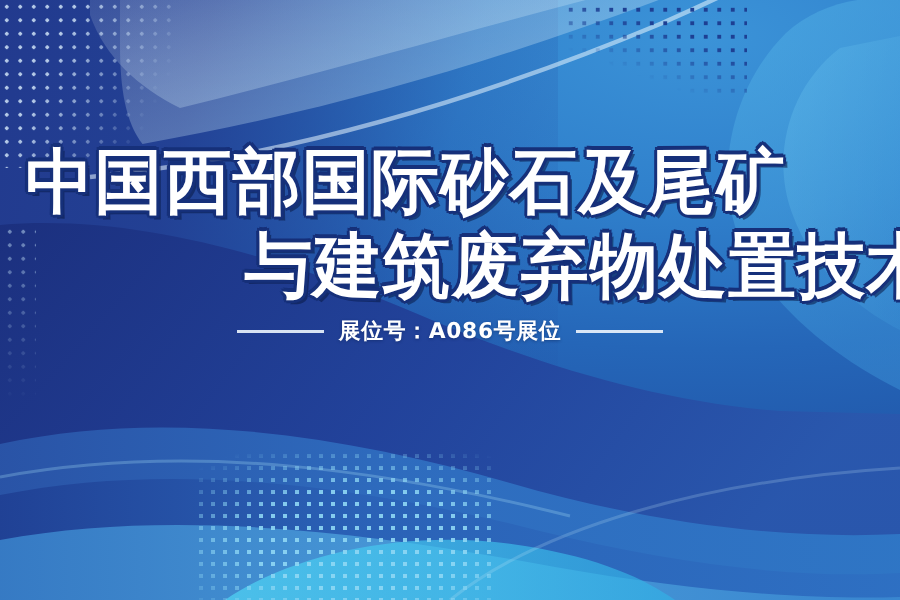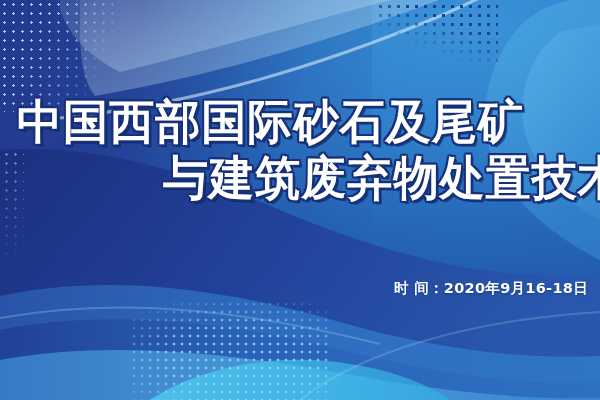--- a/index.html
+++ b/index.html
@@ -190,16 +190,20 @@
   <div class="dots dots-tr"></div>
   <div class="dots dots-bl"></div>
   <div class="dots dots-bottom"></div>
 
 
   <div class="title-wrap">
     <div class="title-line title-1">中国西部国际砂石及尾矿</div>
     <div class="title-line title-2">与建筑废弃物处置技术</div>
   </div>
 
-
-  <div class="time">时 间：2020年9月16-18日</div>
+  <div class="booth">
+    <span class="rule"></span>
+    <span class="booth-text">展位号：A086号展位</span>
+    <span class="rule"></span>
+  </div>
+
 
 </div>
 
 </body></html>

